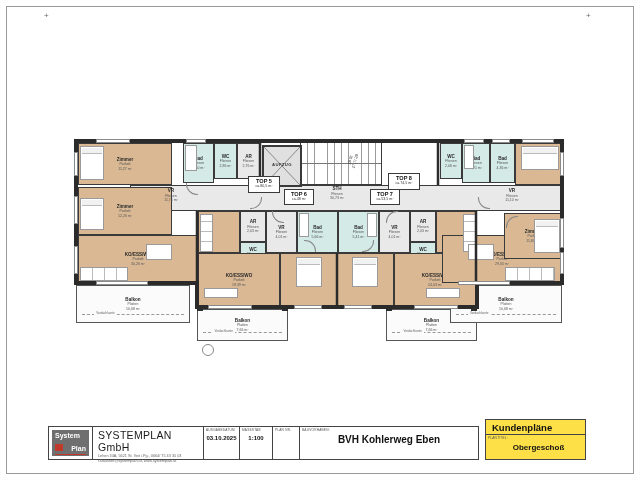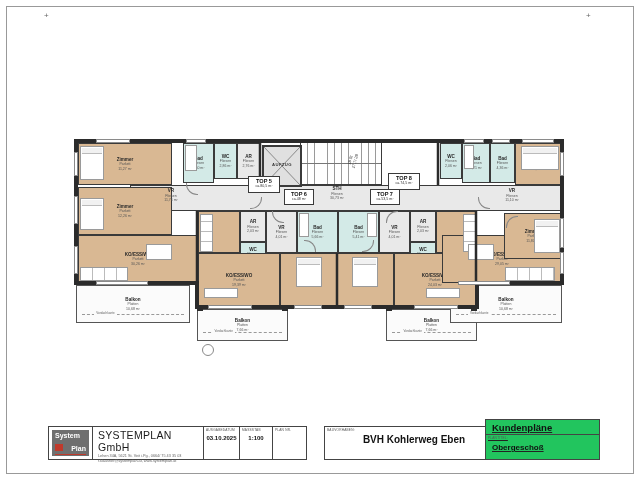--- a/index.html
+++ b/index.html
@@ -66,25 +66,25 @@
   .f-label{font-size:3.2px;color:#555;letter-spacing:.2px;padding:1px 2px 0;text-transform:uppercase;}
   .f-value{font-size:6px;font-weight:bold;color:#111;text-align:center;margin-top:3px;}
   .f-value.big{font-size:10px;margin-top:2px;}
   .company-name{font-size:10.5px;font-weight:normal;color:#1a1a1a;padding:2px 0 1px 5px;letter-spacing:.3px;}
   .company-addr{font-size:3.8px;color:#666;line-height:1.35;padding-left:5px;}
   .logo{position:absolute;inset:3px;background:#6f6f6f;}
   .logo-line1{position:absolute;top:2px;left:3px;color:#fff;font-size:7px;font-weight:bold;}
   .logo-line2{position:absolute;bottom:4px;right:3px;color:#fff;font-size:7px;font-weight:bold;}
   .logo-red{position:absolute;bottom:5px;left:3px;width:8px;height:7px;background:#c0392b;}
   .logo-bar{position:absolute;bottom:1px;left:3px;right:3px;height:1.5px;background:#c0392b;}
-  .tb-right{position:absolute;left:437px;top:0;width:115px;height:41px;border:1px solid #444;
-            background:#22c55e;box-sizing:border-box;text-decoration:underline;}
+  .tb-right{position:absolute;left:437px;top:0;width:101px;height:41px;border:1px solid #444;
+            background:#fde047;box-sizing:border-box;}
   .tb-right-title{font-size:9.5px;font-weight:bold;color:#111;padding:2px 0 1px 6px;
                   border-bottom:1px solid #444;}
-  .tb-right .f-value{text-align:left;padding-left:6px;font-size:8px;}
+  .tb-right .f-value{text-align:center;padding-left:6px;font-size:8px;}
 </style>
 </head>
 <body>
 
 <div class="page">
   <div class="sheet-frame"></div>
   <div class="cropmark" style="left:44px;top:12px">+</div>
   <div class="cropmark" style="left:586px;top:12px">+</div>
 
   <div class="corridor" style="left:130px;top:185px;width:432px;height:26px"></div>
@@ -432,21 +432,21 @@
       <div class="f-value">03.10.2025</div>
     </div>
     <div class="tcell" style="left:191px;width:34px">
       <div class="f-label">MASSSTAB</div>
       <div class="f-value">1:100</div>
     </div>
     <div class="tcell" style="left:224px;width:35px">
       <div class="f-label">PLAN Nr.</div>
       <div class="f-value"></div>
     </div>
-    <div class="tcell" style="left:276px;width:180px">
+    <div class="tcell" style="left:251px;width:180px">
       <div class="f-label">BAUVORHABEN:</div>
       <div class="f-value big">BVH Kohlerweg Eben</div>
     </div>
     <div class="tb-right">
       <div class="tb-right-title">Kundenpläne</div>
       <div class="f-label">PLANTITEL:</div>
       <div class="f-value">Obergeschoß</div>
     </div>
   </div>
 </div>

